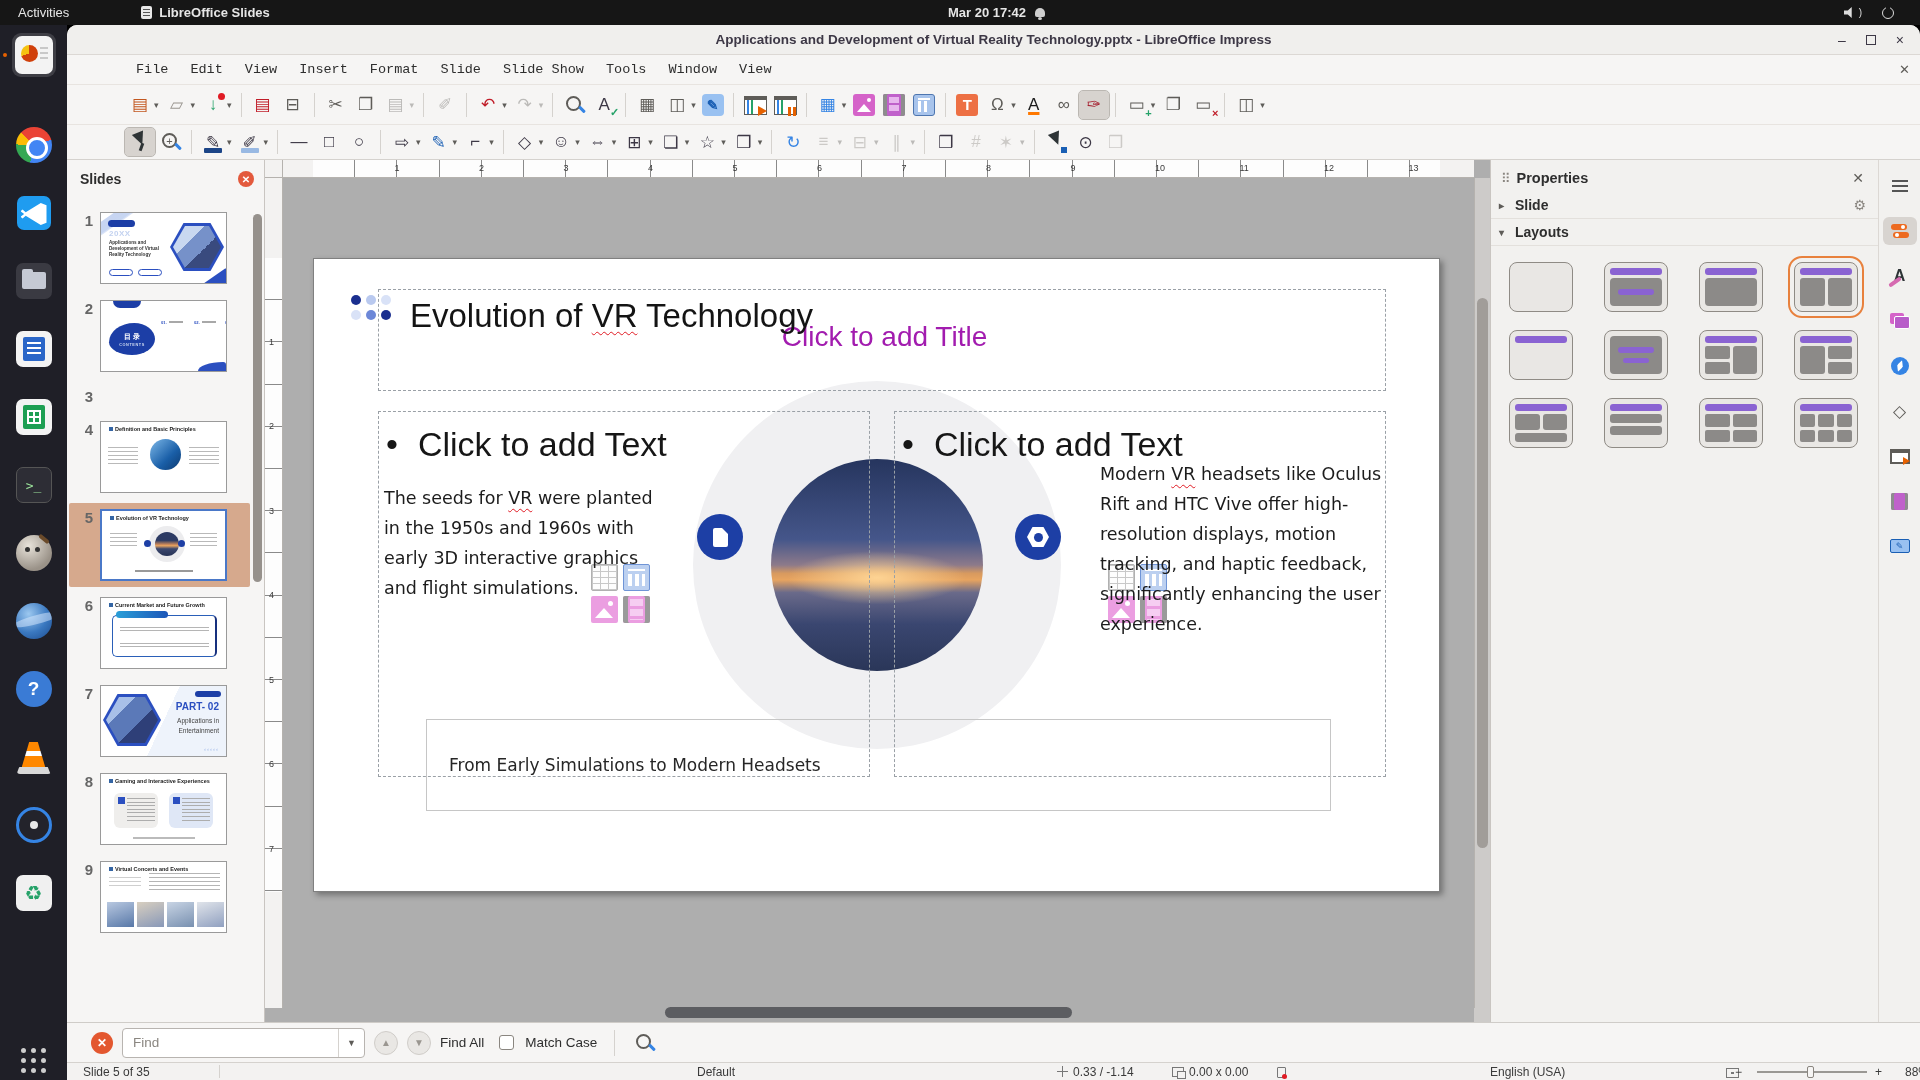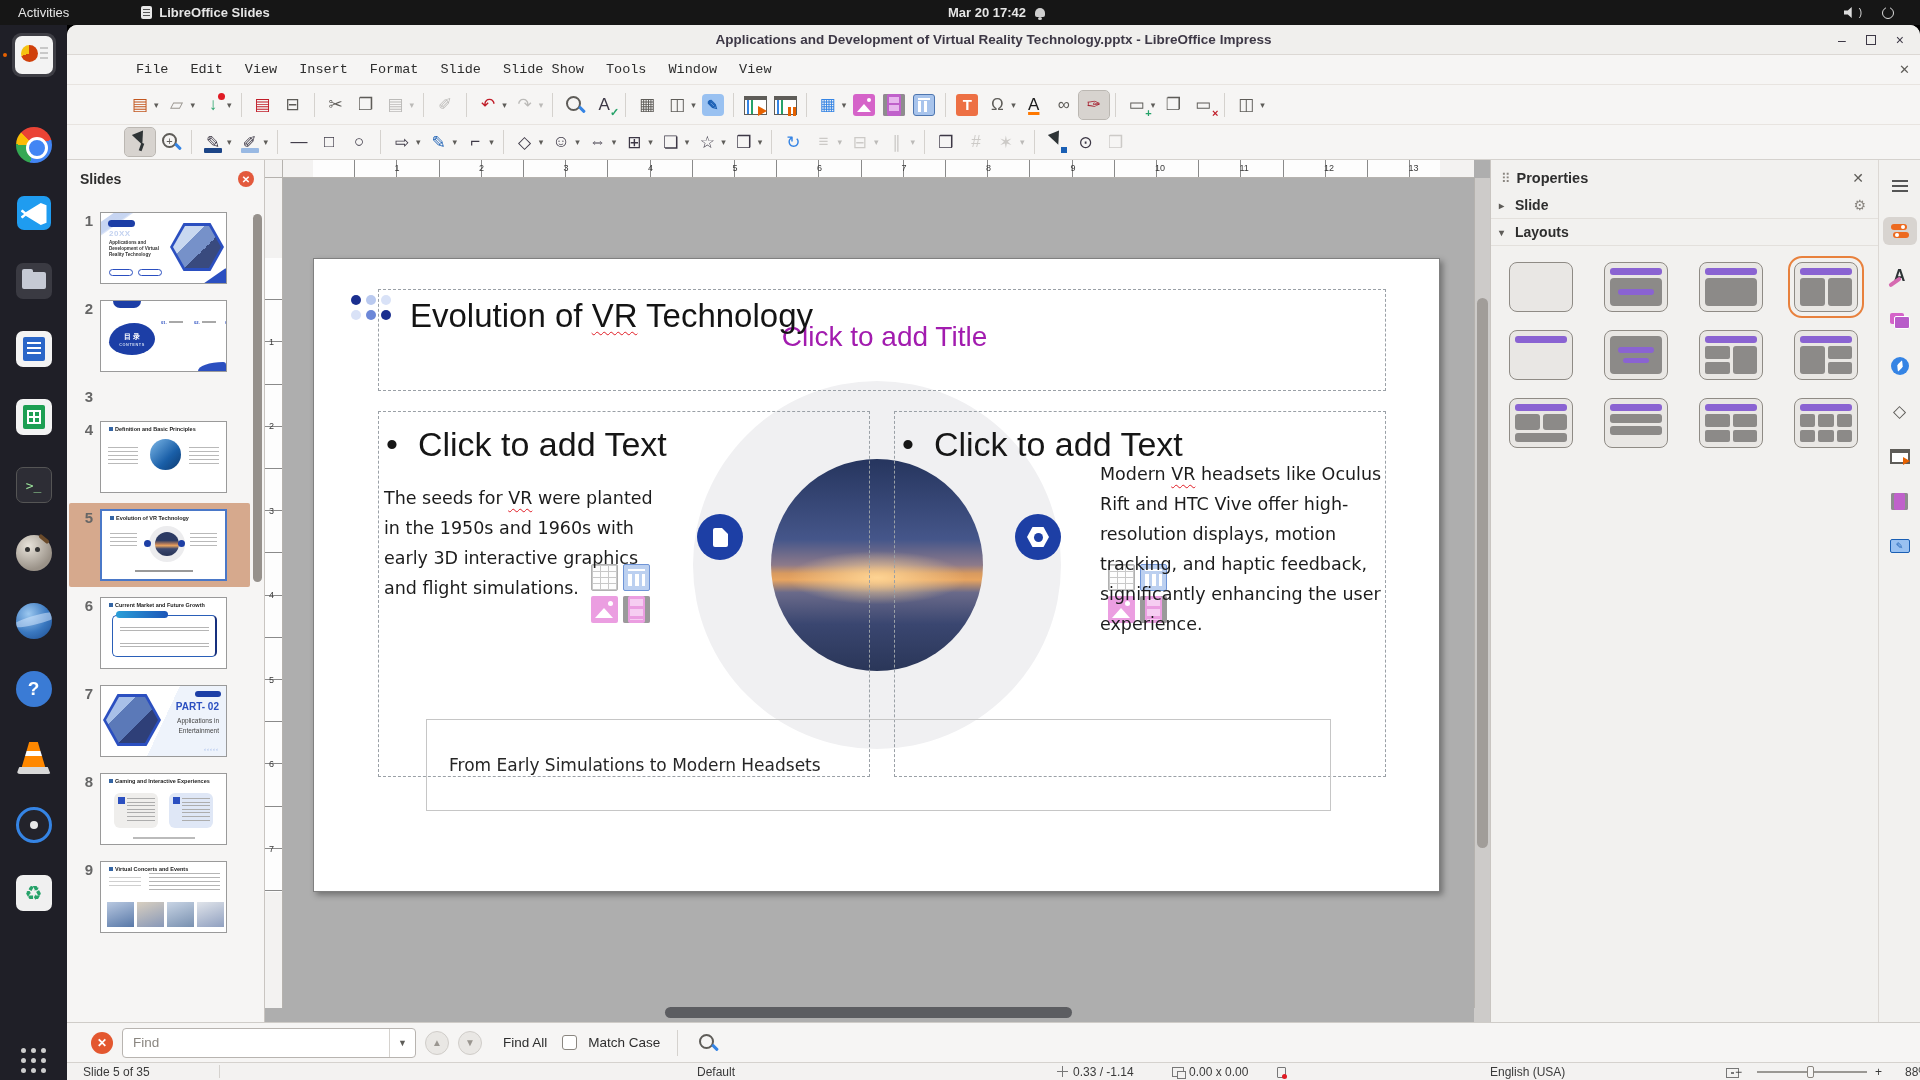--- a/index.html
+++ b/index.html
@@ -364,29 +364,29 @@
   .i-anim {width:17px;height:17px;background:#c061cb;border-radius:2px;
     box-shadow:inset 3px 0 #8d8d8d,inset -3px 0 #8d8d8d;}
   .i-master {width:20px;height:14px;background:#99c1f1;border:1.5px solid #1a5fb4;border-radius:2px;
     display:flex;align-items:center;justify-content:center;font-size:9px;color:#1a5fb4;}
 
   
   #findbar {height:40px;background:#f6f5f4;border-top:1px solid #cfccc8;display:flex;align-items:center;
     padding-left:24px;gap:9px;}
   #find-close {width:22px;height:22px;border-radius:50%;background:#e3572f;color:#fff;display:flex;
     align-items:center;justify-content:center;font-size:12px;font-weight:bold;}
-  #find-box {width:294px;height:30px;background:#fff;border:1px solid #b8b4b0;border-radius:4px;
+  #find-box {width:243px;height:30px;background:#fff;border:1px solid #b8b4b0;border-radius:4px;
     display:flex;align-items:center;}
   #find-input {flex:1;border:none;outline:none;padding:0 10px;font-size:13.5px;color:#333;background:transparent;}
   #find-input::placeholder {color:#8a8680;}
   #find-dd {width:26px;height:100%;border-left:1px solid #d5d2ce;display:flex;align-items:center;
     justify-content:center;color:#5e5c58;font-size:9px;}
   .find-nav {width:24px;height:24px;border-radius:50%;background:#e9e7e4;border:1px solid #d0cdc9;
     color:#9a9690;display:flex;align-items:center;justify-content:center;font-size:10px;}
-  #find-all {font-size:13.5px;color:#2e2e2e;margin:0 6px 0 12px;}
+  #find-all {font-size:13.5px;color:#2e2e2e;margin:0 6px 0 0;}
   #match-case-box {width:15px;height:15px;background:#fff;border:1px solid #8a8680;border-radius:3px;}
   #match-case-label {font-size:13.5px;color:#2e2e2e;margin-left:2px;}
   #find-sep {width:1px;height:26px;background:#d5d2ce;margin:0 8px;}
 
   
   #statusbar {height:18px;background:#f3f2f1;border-top:1px solid #d5d2ce;position:relative;
     font-size:12px;color:#3a3a3a;}
   .sb {position:absolute;top:1.5px;white-space:nowrap;}
   .sb-ico {display:inline-block;vertical-align:-1px;margin-right:5px;}
   .sb-pos {width:11px;height:11px;background:

